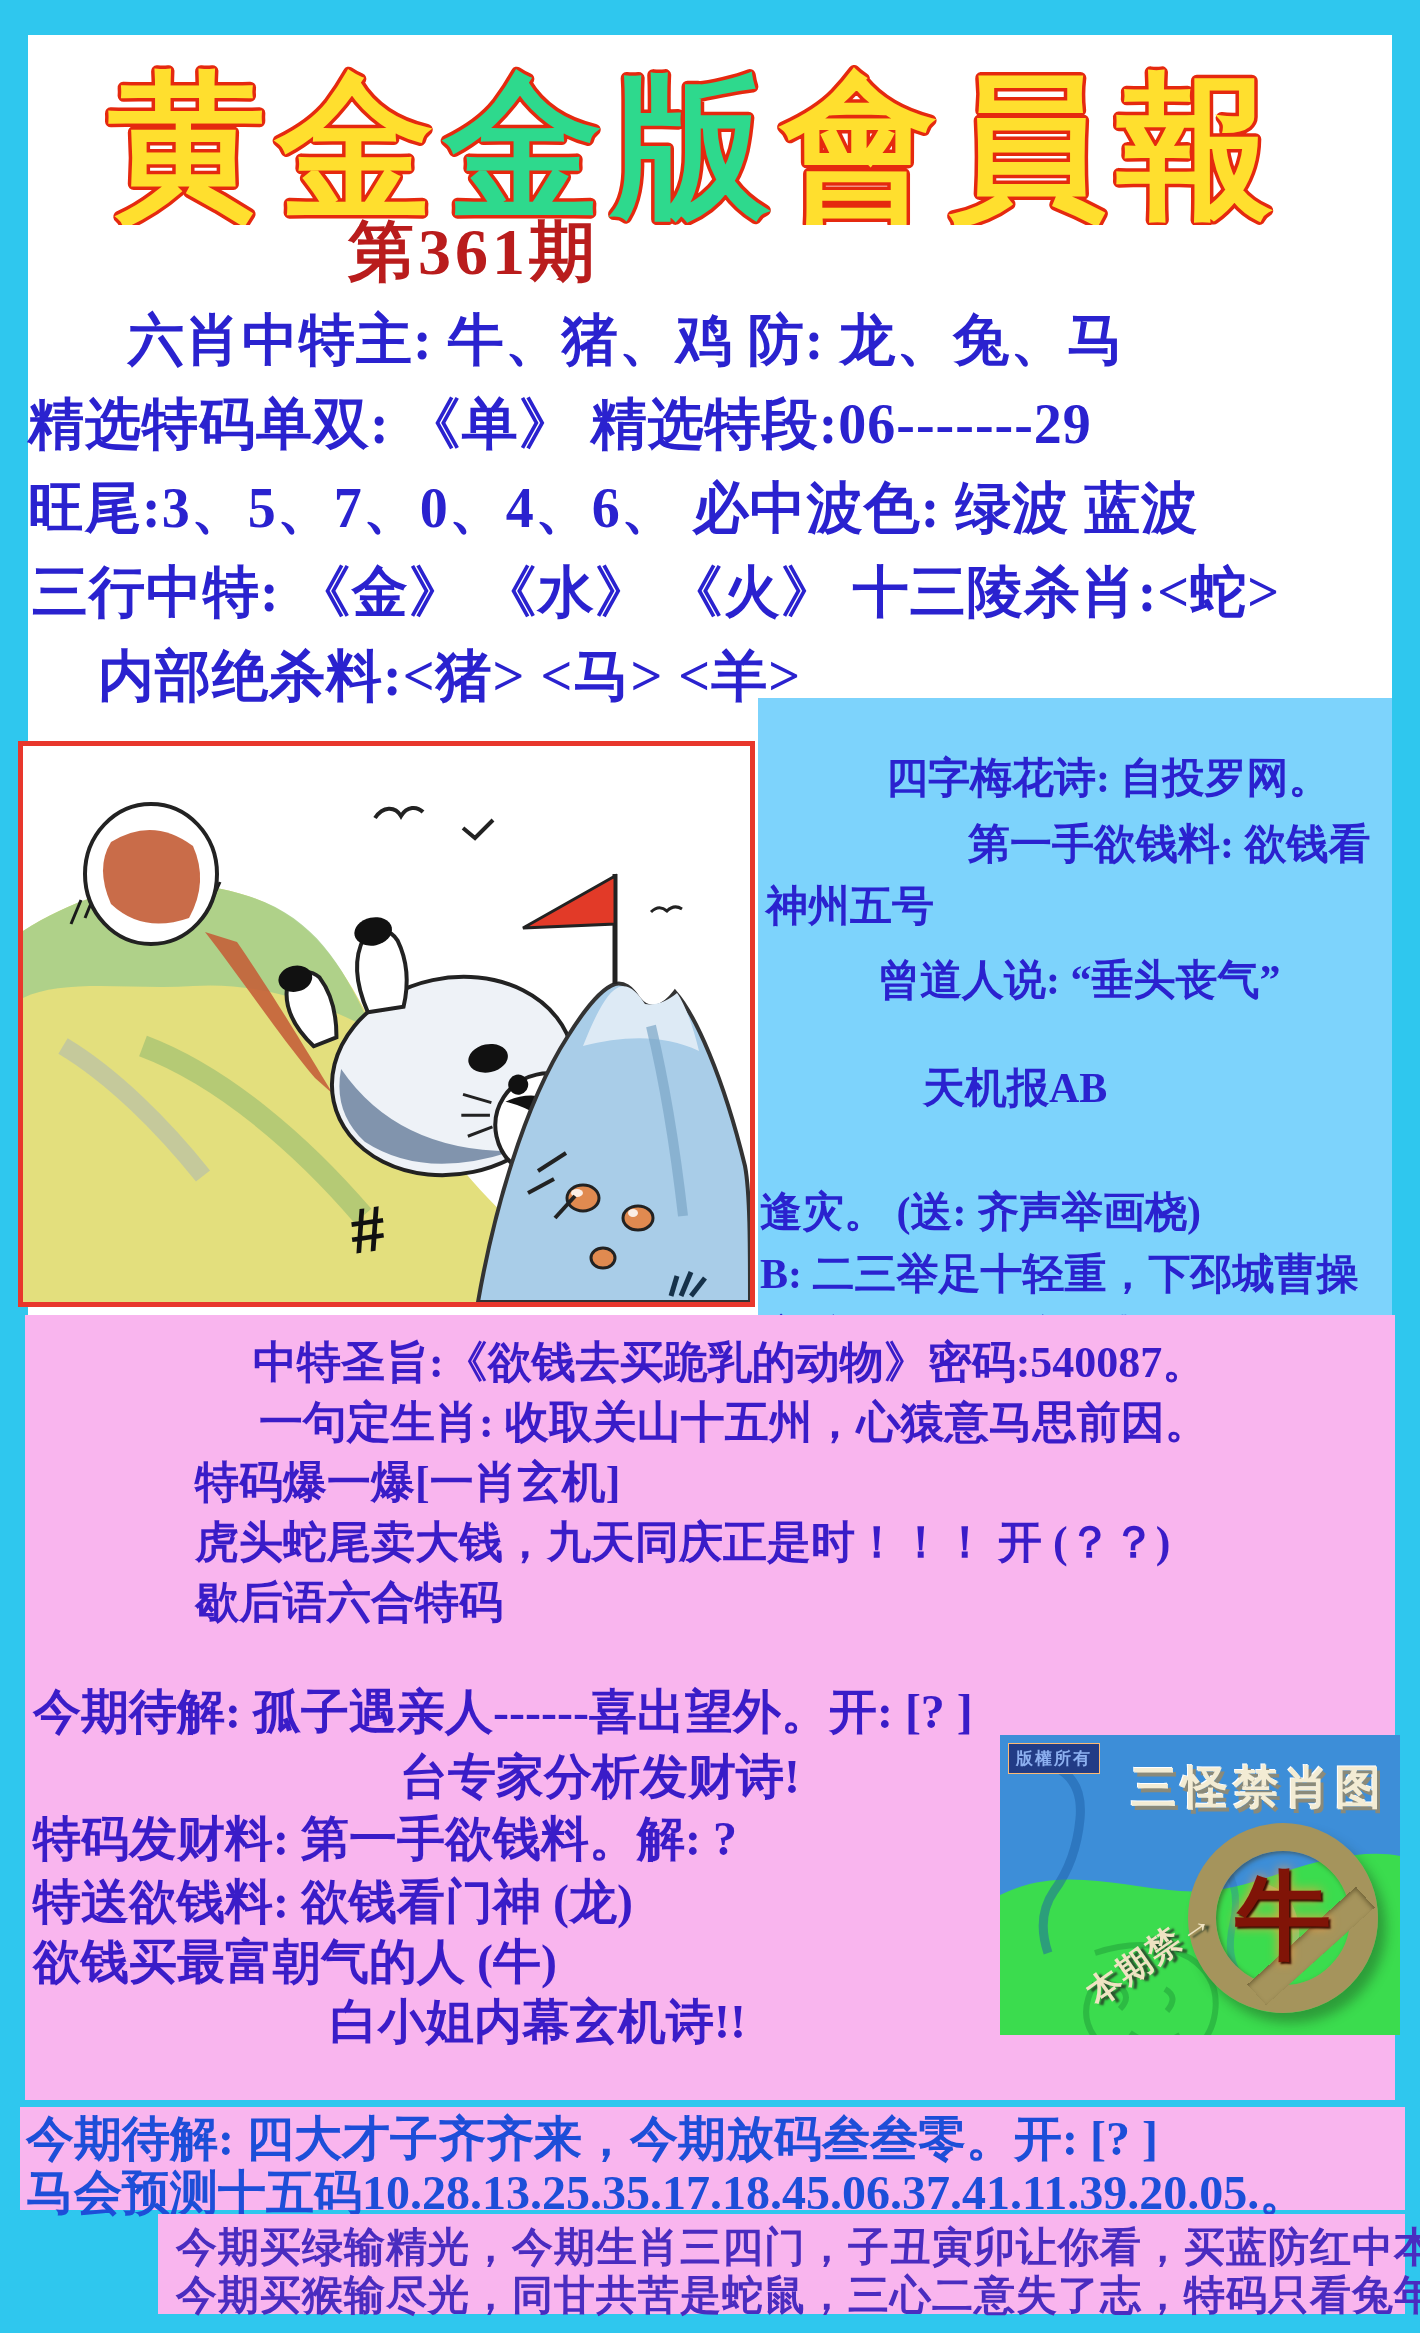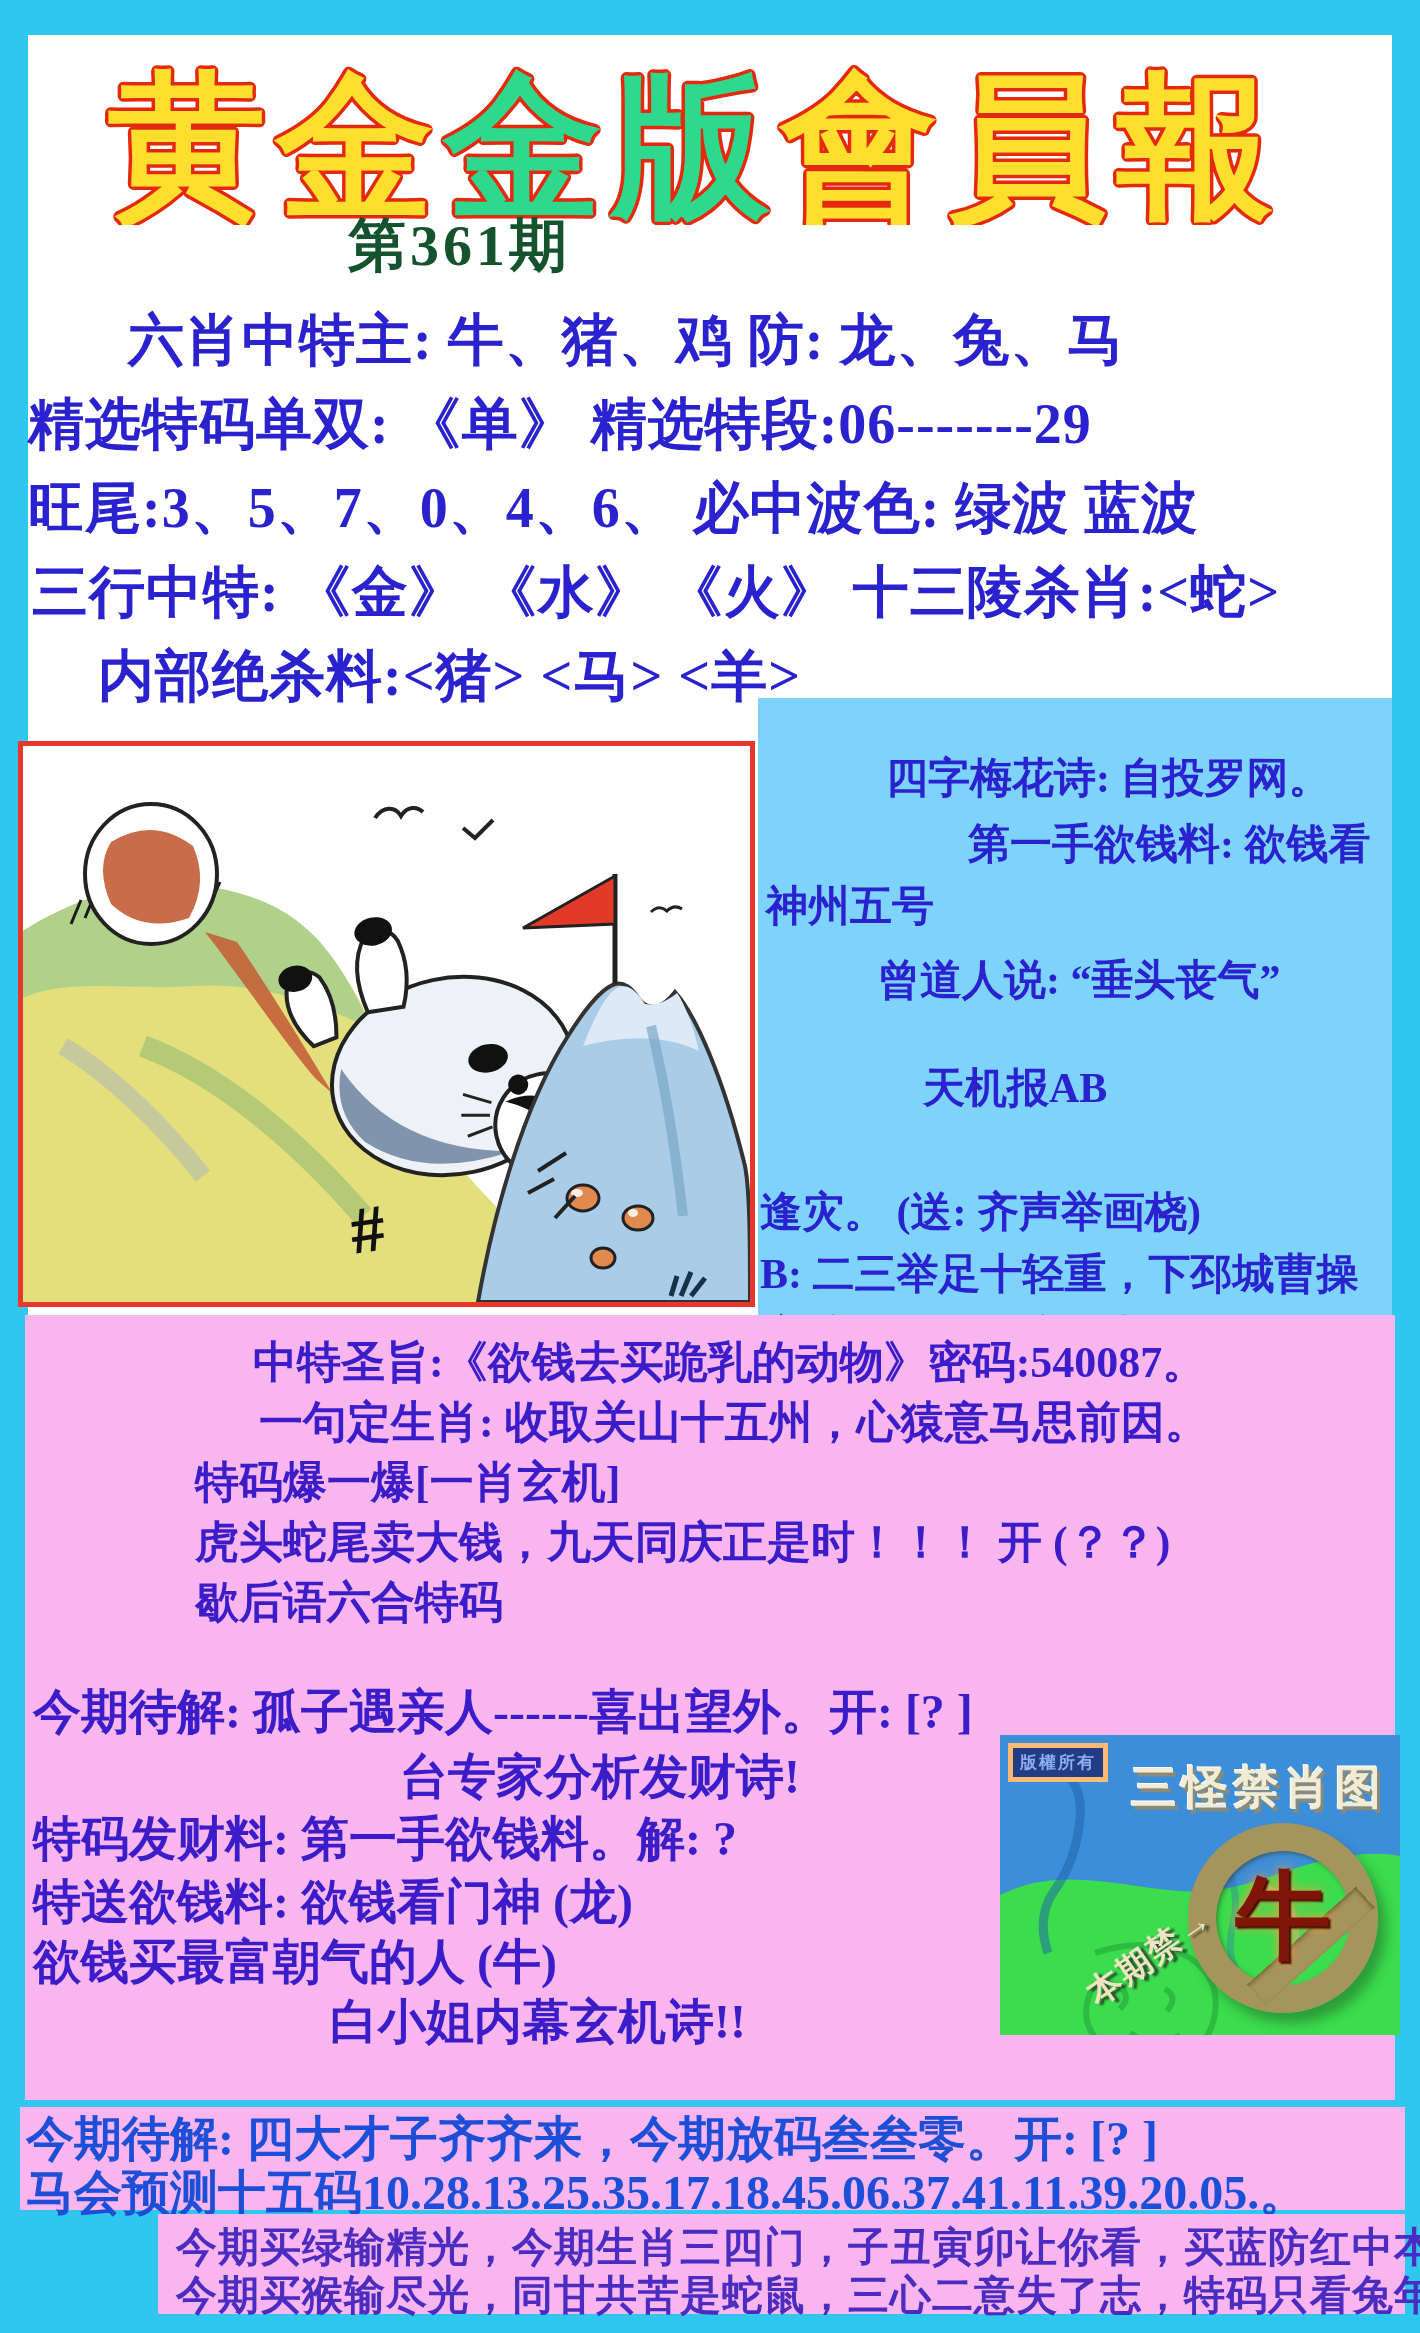--- a/index.html
+++ b/index.html
@@ -12,21 +12,21 @@
   .abs{position:absolute;}
   .nowrap{white-space:nowrap;}
   
   .panel-white{left:28px;top:35px;width:1364px;height:1280px;background:#ffffff;}
   .title-svg{left:40px;top:18px;width:1290px;height:172px;}
   .title-char{
     font-family:"Liberation Sans","DejaVu Sans",sans-serif;
     font-weight:bold;font-size:158px;
     stroke:#e5290f;stroke-width:7px;paint-order:stroke;stroke-linejoin:round;
   }
-  .issue{left:320px;top:172px;font-size:58px;font-weight:bold;color:#14532d;letter-spacing:4px;text-align:center;}
+  .issue{left:320px;top:172px;font-size:66px;font-weight:bold;color:#b91c1c;letter-spacing:4px;text-align:center;}
   .fline{font-size:56px;font-weight:bold;color:#2a22cf;white-space:nowrap;letter-spacing:1px;}
   
   .illus{left:-10px;top:706px;width:737px;height:566px;background:#fff;
     border:5px solid #e8372c;box-sizing:border-box;}
   .illus svg{width:100%;height:100%;display:block;}
   
   .ypanel{left:730px;top:663px;width:634px;height:617px;background:#7dd3fc;}
   .yline{font-size:42px;font-weight:bold;color:#2a22cf;white-space:nowrap;}
   
   .panel-pink{left:25px;top:1315px;width:1370px;height:785px;background:#f9b5ee;text-align:center;}
@@ -34,21 +34,21 @@
   .pline.big{font-size:48px;}
   .panel-pink-bottom{left:20px;top:2107px;width:1385px;height:103px;background:#f9b5ee;}
   .bline{font-size:48px;font-weight:bold;color:#1d4ed8;white-space:nowrap;}
   .verse-box{left:158px;top:2214px;width:1247px;height:100px;background:#f9b5ee;}
   .vline{font-size:41px;font-weight:bold;color:#4a2cc0;white-space:nowrap;letter-spacing:1px;}
   
   .ban{left:975px;top:420px;width:400px;height:300px;background:#3d8ed8;overflow:hidden;}
   .ban svg.hill{position:absolute;left:0;top:0;width:100%;height:100%;}
   .ban-badge{position:absolute;left:8px;top:8px;background:#223c86;color:#8db0f0;
     font-family:"Liberation Sans",sans-serif;font-size:17px;font-weight:bold;
-    padding:3px 7px;border:5px solid #fdba74;letter-spacing:2px;}
+    padding:3px 7px;border:1px solid #fdba74;letter-spacing:2px;}
   .ban-title{position:absolute;right:14px;top:22px;
     font-family:"Liberation Sans",sans-serif;font-weight:bold;font-size:46px;
     color:#f3ecd4;letter-spacing:5px;
     text-shadow:3px 4px 0 #8a8a7a,-1px -1px 0 #ffffff;}
   .ban-circle{position:absolute;right:22px;top:88px;width:190px;height:190px;border-radius:50%;
     border:28px solid #a5945c;box-sizing:border-box;
     box-shadow:8px 10px 12px rgba(20,40,20,.35), inset 2px 2px 4px rgba(60,50,20,.5);}
   .ban-bar{position:absolute;left:81px;top:22px;width:28px;height:146px;background:#a5945c;
     transform:rotate(48deg);box-shadow:inset 2px 2px 4px rgba(60,50,20,.5);}
   .ban-zodiac{position:absolute;left:0;top:0;right:0;bottom:0;display:flex;

